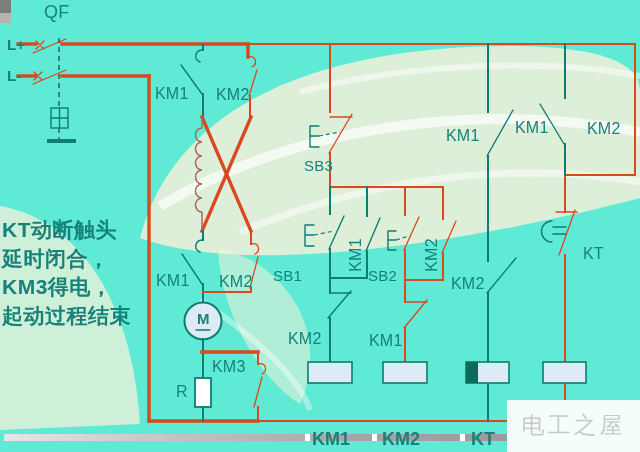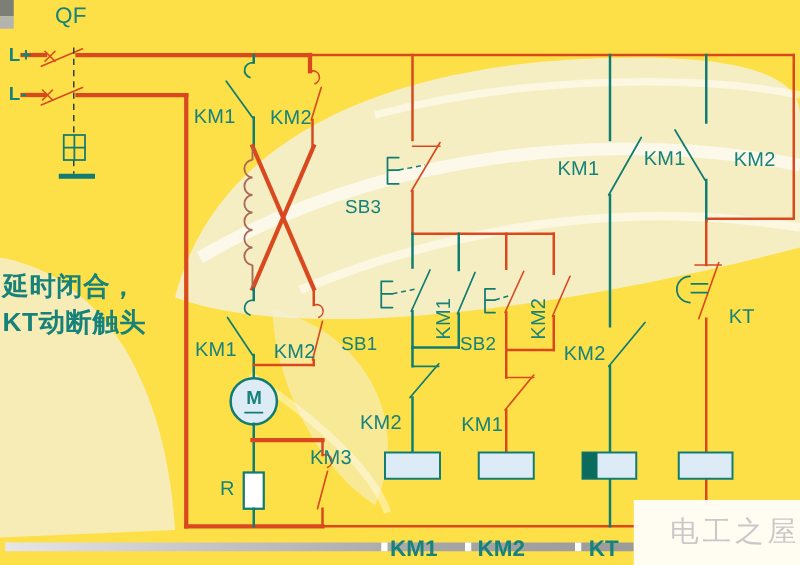--- a/index.html
+++ b/index.html
@@ -6,21 +6,21 @@
     --wire-red:#d9481f;
     --teal:#107c72;
     --label-teal:#17827a;
     --coil-fill:#dcebf6;
     --coil-dark:#0b6b5d;
     --bg-swirl:#f4f0d9;
     --inductor:#a8695a;
     --watermark-gray:#c9c9c9;
   }
   html,body{margin:0;padding:0;background:#fff;}
-  .stage{position:relative;width:640px;height:452px;background:#fde047;overflow:hidden;
+  .stage{position:relative;width:640px;height:452px;background:#5eead4;overflow:hidden;
          font-family:"Liberation Sans",sans-serif;}
   svg{position:absolute;left:0;top:0;}
   
   .pr{stroke:var(--wire-red);stroke-width:3.4;fill:none;stroke-linecap:square;}
   .r2{stroke:var(--wire-red);stroke-width:2;fill:none;stroke-linecap:square;}
   .r1{stroke:var(--wire-red);stroke-width:1.3;fill:none;stroke-linecap:round;}
   .t2{stroke:var(--teal);stroke-width:2;fill:none;stroke-linecap:square;}
   .t1{stroke:var(--teal);stroke-width:1.4;fill:none;stroke-linecap:round;}
   .tdash{stroke:var(--teal);stroke-width:1.2;stroke-dasharray:4 3;fill:none;}
   .qdash{stroke:#2c3e3b;stroke-width:1.2;stroke-dasharray:5 4;fill:none;}
@@ -41,21 +41,21 @@
   .motor-m{position:absolute;color:var(--label-teal);font-size:15px;font-weight:700;}
   .note{position:absolute;left:2px;top:216px;color:var(--label-teal);
         font-size:21px;font-weight:700;line-height:28.5px;letter-spacing:.5px;}
   .bottom-bar{position:absolute;left:4px;top:434px;width:503px;height:7px;
       background:linear-gradient(to right,#e6e6e6,#c2c2c2 35%,#a5a5a5 70%,#9b9b9b);}
   .bar-gap{position:absolute;top:434px;width:5px;height:7px;background:#fff;}
   .bbl{position:absolute;color:var(--label-teal);font-size:18px;font-weight:700;
        line-height:1;white-space:nowrap;}
   .watermark{position:absolute;left:507px;top:400px;width:133px;height:52px;
       background:rgba(255,255,255,.93);display:flex;flex-direction:column;
-      align-items:flex-end;justify-content:center;font-family:Liberation Serif, serif;}
+      align-items:center;justify-content:center;font-family:Liberation Serif, serif;}
   .wm-name{color:var(--watermark-gray);font-size:23px;letter-spacing:3px;line-height:1.1;}
   .wm-url{color:#c4c4c4;font-size:13px;line-height:1.2;}
   .corner-mark{position:absolute;left:0;top:0;width:11px;height:23px;}
   .corner-mark .d1{width:11px;height:13px;background:#7e7e78;}
   .corner-mark .d2{width:11px;height:10px;background:#b4b4ae;}
 </style>
 </head>
 <body>
 
 <div class="stage">
@@ -253,41 +253,43 @@
   </div>
 
   <span class="lb big" style="left:44px;top:3px;">QF</span>
   <span class="lb small bold" style="left:7px;top:37px;">L+</span>
   <span class="lb small bold" style="left:7px;top:68px;">L-</span>
 
   <span class="lb" style="left:155px;top:86px;">KM1</span>
   <span class="lb" style="left:216px;top:87px;">KM2</span>
   <span class="lb" style="left:156px;top:273px;">KM1</span>
   <span class="lb" style="left:219px;top:274px;">KM2</span>
-  <span class="lb" style="left:212px;top:359px;margin-left:36px;">KM3</span>
+  <span class="lb" style="left:212px;top:359px;">KM3</span>
   <span class="lb" style="left:176px;top:384px;">R</span>
   <span class="motor-m" style="left:197px;top:310px;">M</span>
 
-  <span class="lb small" style="left:276px;top:158px;">SB3</span>
+  <span class="lb small" style="left:304px;top:158px;">SB3</span>
   <span class="lb small" style="left:273px;top:268px;">SB1</span>
   <span class="lb small" style="left:368px;top:268px;">SB2</span>
   <span class="lb vert" style="left:339px;top:247px;">KM1</span>
   <span class="lb vert" style="left:415px;top:247px;">KM2</span>
   <span class="lb" style="left:288px;top:331px;">KM2</span>
   <span class="lb" style="left:369px;top:333px;">KM1</span>
 
   <span class="lb" style="left:446px;top:128px;">KM1</span>
   <span class="lb" style="left:451px;top:276px;">KM2</span>
   <span class="lb" style="left:515px;top:120px;">KM1</span>
   <span class="lb" style="left:587px;top:121px;">KM2</span>
   <span class="lb" style="left:583px;top:246px;">KT</span>
 
   <div class="note">
+    <div>KT动断触头</div>
     <div>延时闭合，</div>
-    <div>KT动断触头</div>
+    <div>KM3得电，</div>
+    <div>起动过程结束</div>
   </div>
 
   <div class="bottom-bar"></div>
   <div class="bar-gap" style="left:305px;"></div>
   <div class="bar-gap" style="left:372px;"></div>
   <div class="bar-gap" style="left:460px;"></div>
   <span class="bbl" style="left:312px;top:430px;">KM1</span>
   <span class="bbl" style="left:382px;top:430px;">KM2</span>
   <span class="bbl" style="left:471px;top:430px;">KT</span>
 

